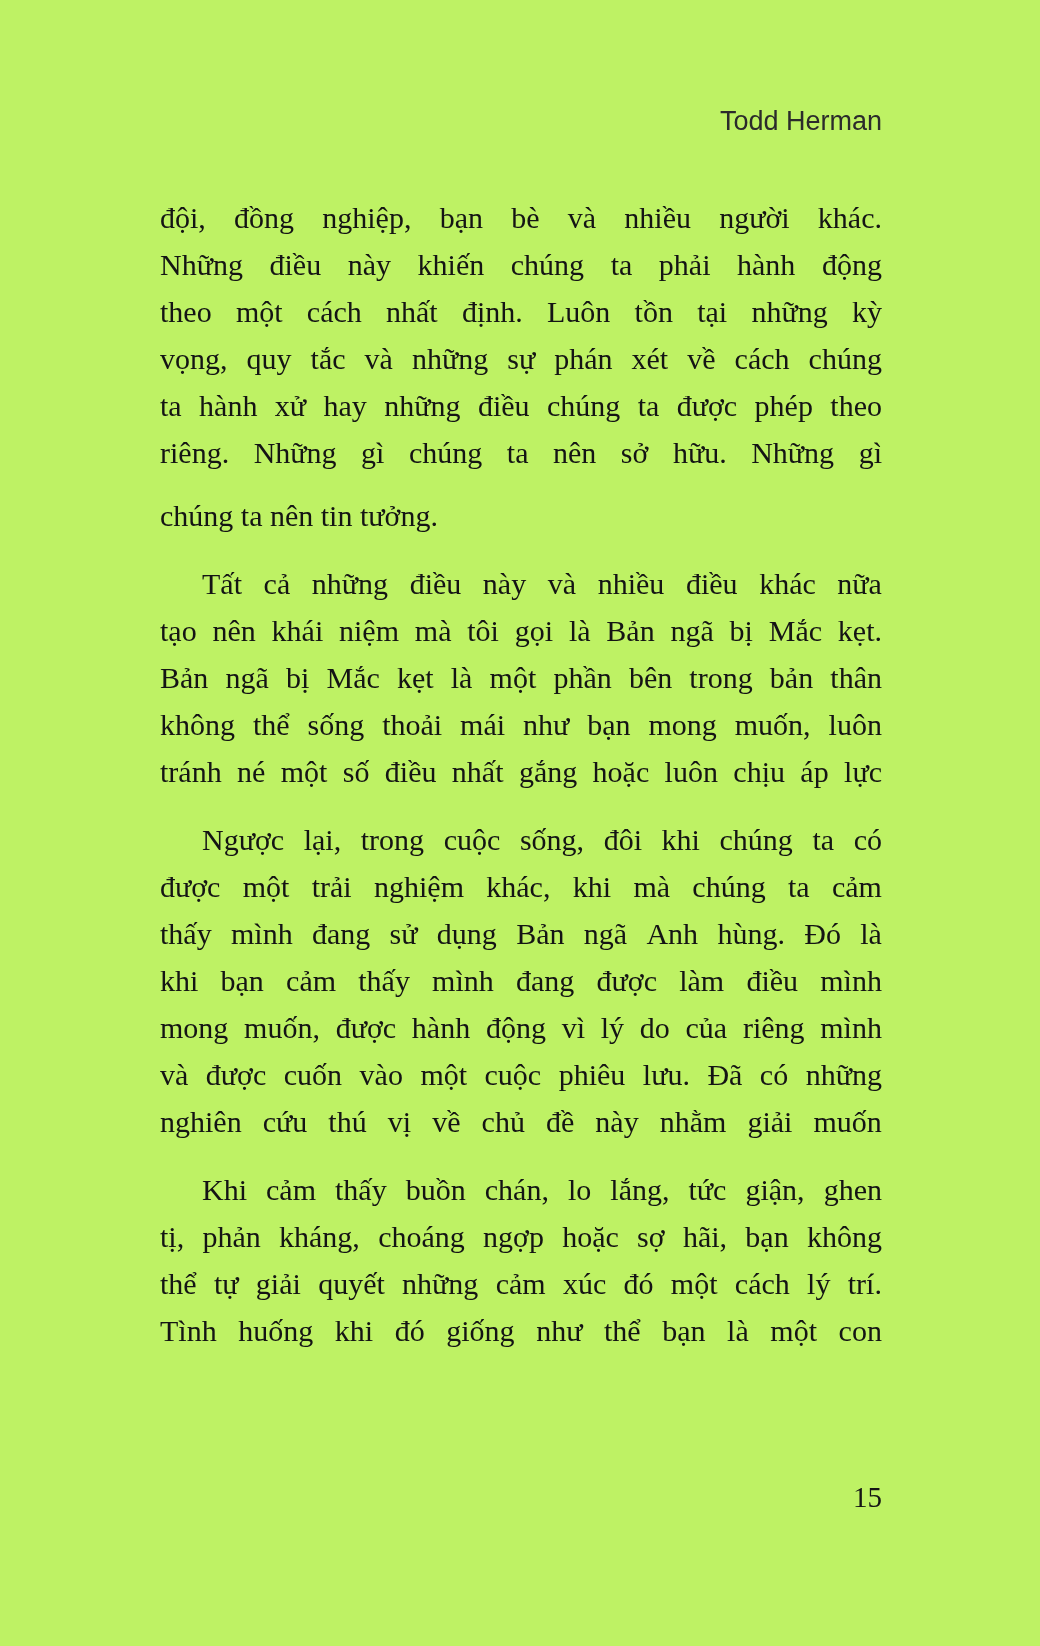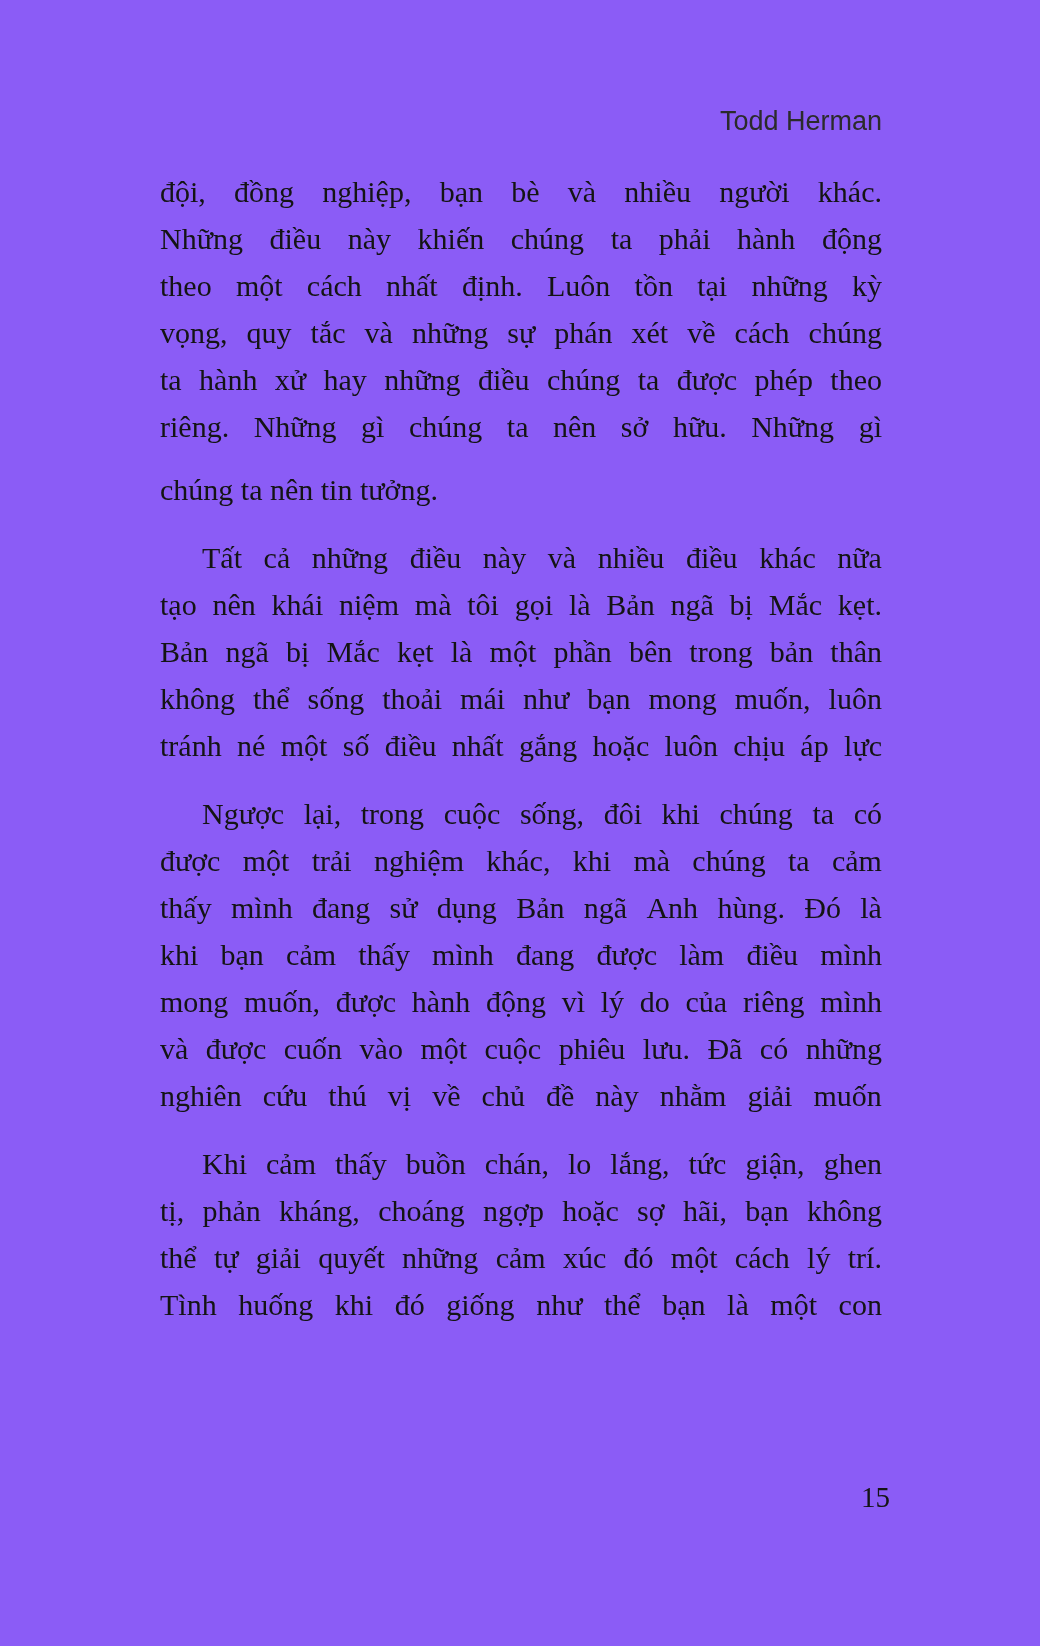--- a/index.html
+++ b/index.html
@@ -4,37 +4,37 @@
 <style>
   html, body {
     margin: 0;
     padding: 0;
     background: #ffffff;
   }
   .page {
     position: relative;
     width: 1040px;
     height: 1646px;
-    background: #8b5cf6;
+    background: #bef264;
     overflow: hidden;
     font-family: "Liberation Serif", "DejaVu Serif", serif;
     color: #141414;
   }
   .running-header {
     position: absolute;
     top: 107px;
     right: 158px;
     font-family: "Liberation Sans", "DejaVu Sans", sans-serif;
     font-size: 27px;
     line-height: 28px;
     color: #2b2b2b;
   }
   .body-text {
     position: absolute;
-    top: 168px;
+    top: 194px;
     left: 160px;
     width: 722px;
     font-size: 30px;
   }
   .para {
     margin: 0;
   }
   .para + .para {
     margin-top: 21px;
   }
@@ -57,21 +57,21 @@
     text-align: left;
     margin-top: 16px;
   }
   
   .line.indent {
     padding-left: 42px;
   }
   .page-number {
     position: absolute;
     top: 1482px;
-    right: 150px;
+    right: 158px;
     font-size: 29px;
     line-height: 31px;
     color: #141414;
   }
 </style>
 </head>
 <body>
 
 <div class="page">
   <div class="running-header">Todd Herman</div>

